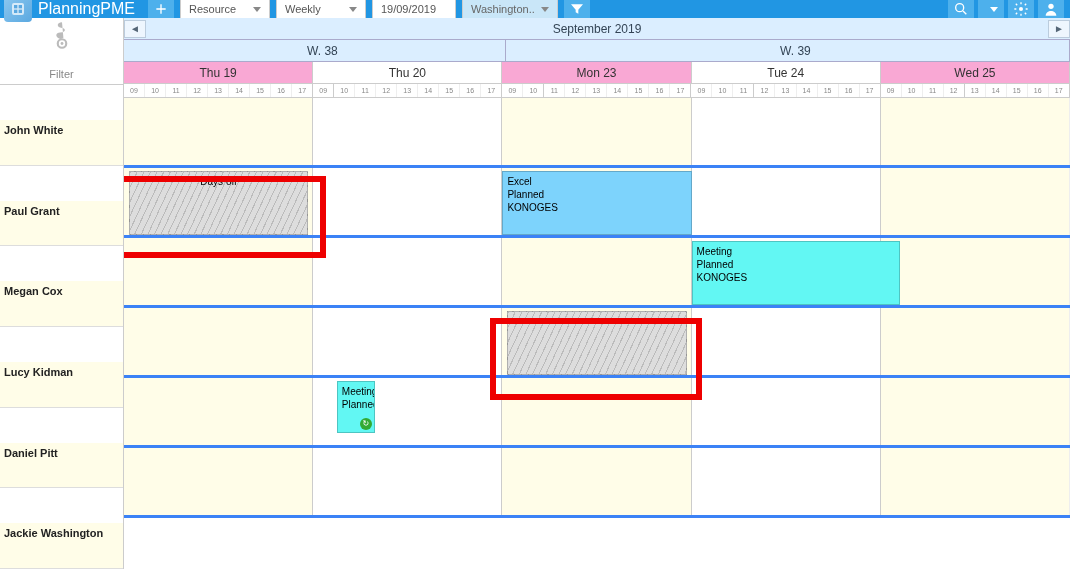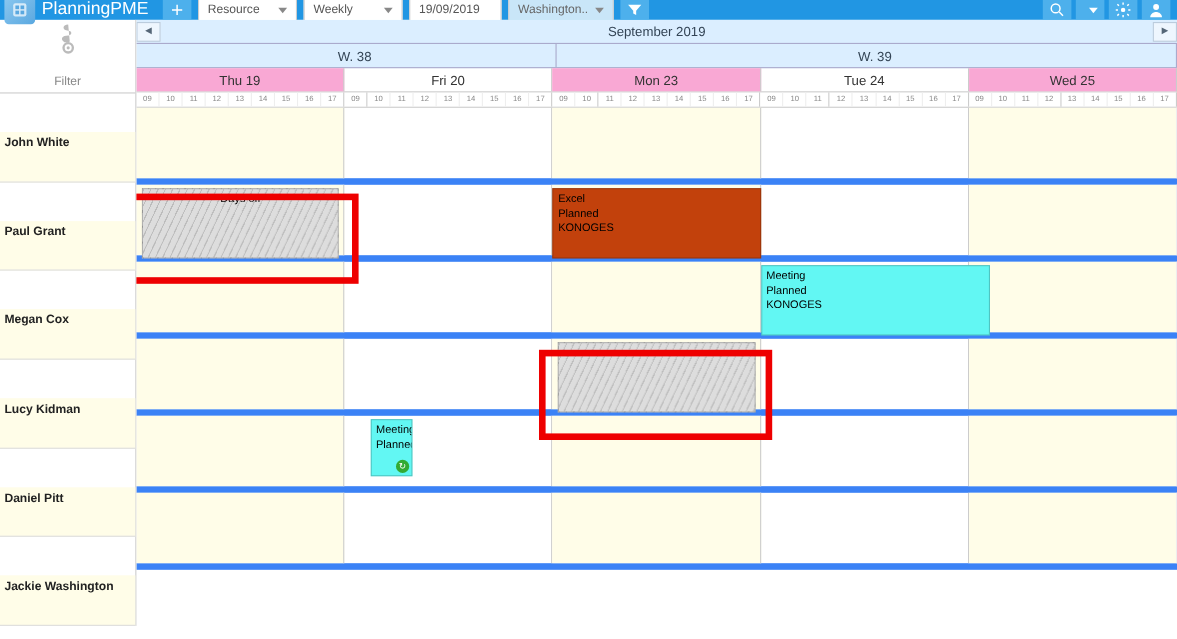--- a/index.html
+++ b/index.html
@@ -34,27 +34,27 @@
   
   .day-row { height:22px; display:flex; border-bottom:1px solid #ccc;}
   .day-cell { flex:1; border-right:1px solid #ccc; text-align:center; line-height:22px; font-size:12px; color:#333;}
   .day-yellow { background:#f9a8d4; }
   
   .hour-row { height:14px; display:flex; border-bottom:1px solid #ccc;}
   .hour-cell { flex:1; border-right:1px solid #eee; text-align:center; line-height:14px; font-size:7px; color:#888;}
   .hour-cell:nth-child(10n) { border-right:1px solid #ccc; }
   
   .body-rows { position:relative; }
-  .body-row { height:70px; border-bottom:6px solid #3b82f6; position:relative; display:flex;justify-content:center;}
+  .body-row { height:70px; border-bottom:3px solid #3b82f6; position:relative; display:flex;justify-content:center;}
   .body-daycol { flex:1; border-right:1px solid #eee; }
   .body-daycol.yellow { background:#fffde8; }
   .body-daycol.daysep { border-right:1px solid #ccc; }
   
   .event { position:absolute; top:3px; height:64px; padding:3px 4px; font-size:10px; line-height:13px; overflow:hidden; border:1px solid rgba(0,0,0,0.2); }
-  .ev-yellow { background:#c2410c; }
+  .ev-yellow { background:#7dd3fc; }
   .ev-cyan { background:#62f7f3; }
   .ev-cyan-sm { background:#62f7f3; height:52px; width:38px;}
   .ev-hatched { background: repeating-linear-gradient(115deg, #bbb 0, #bbb 1px, #ddd 1px, #ddd 6px); text-align:center; }
   
   .highlight { position:absolute; border:6px solid #e00; pointer-events:none; z-index:100;}
   
   svg.icon { width:16px; height:16px; fill:#fff; }
   .recur-ico { position:absolute; bottom:2px; right:2px; width:12px; height:12px; background:#3a3; border-radius:50%; color:#fff; font-size:8px; text-align:center; line-height:12px;}
 </style>
 </head>
@@ -146,21 +146,21 @@
         <div class="nav-btn">◄</div>
         <div class="month-lbl">September 2019</div>
         <div class="nav-btn">►</div>
       </div>
       <div class="week-row">
         <div class="week-cell" style="flex:2">W. 38</div>
         <div class="week-cell" style="flex:3">W. 39</div>
       </div>
       <div class="day-row" id="day-row">
           <div class="day-cell day-yellow">Thu 19</div>
-          <div class="day-cell">Fri 20</div>
+          <div class="day-cell">Thu 20</div>
           <div class="day-cell day-yellow">Mon 23</div>
           <div class="day-cell">Tue 24</div>
           <div class="day-cell day-yellow">Wed 25</div>
         </div>
       <div class="hour-row" id="hour-row">
           <div class="hour-cell">09</div>
           <div class="hour-cell">10</div>
           <div class="hour-cell">11</div>
           <div class="hour-cell">12</div>
           <div class="hour-cell">13</div>

